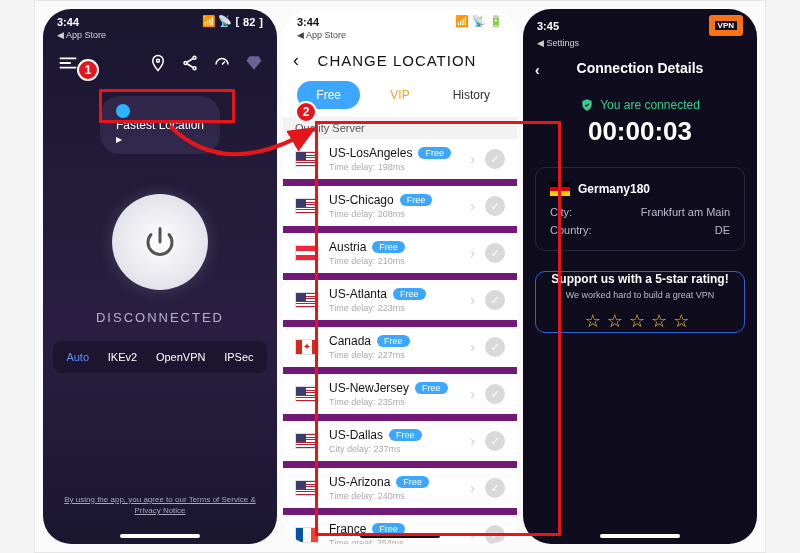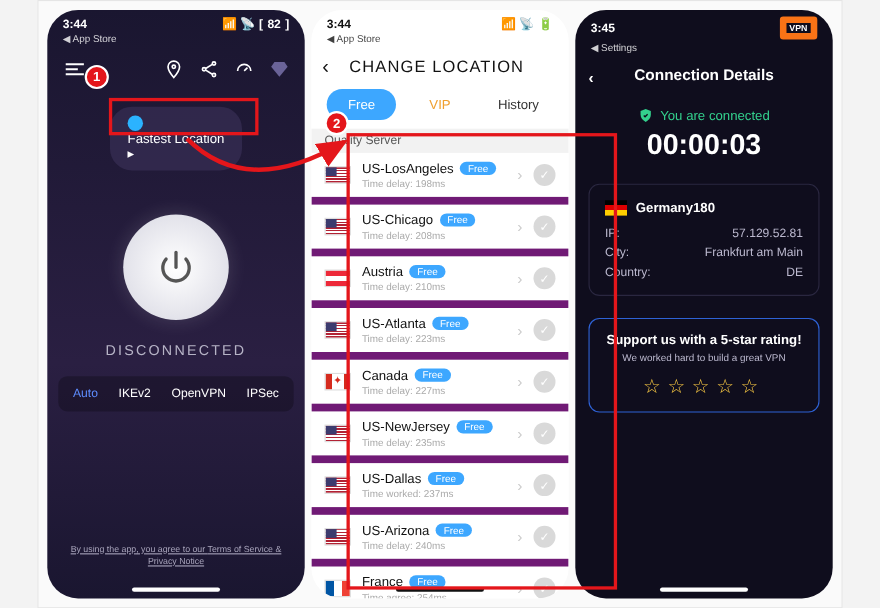--- a/index.html
+++ b/index.html
@@ -62,21 +62,21 @@
   
   .p3 .hdr3 { text-align: center; padding: 8px 0; font-size: 14px; font-weight: 600; position: relative; }
   .p3 .hdr3 .back { position: absolute; left: 12px; top: 10px; font-size: 14px; }
   .p3 .connected { text-align: center; margin-top: 14px; }
   .p3 .connected .line { color: #33d08d; font-size: 12px; display:flex; align-items:center; justify-content:center; gap:6px; }
   .p3 .connected .shield { width:14px; height:14px; }
   .p3 .timer { font-size: 26px; font-weight: 700; margin-top: 4px; }
   .p3 .card { margin: 20px 12px; border: 1px solid #2a2740; border-radius: 10px; padding: 14px; font-size: 11px; }
   .p3 .card .srvname { display:flex; align-items:center; gap:8px; font-size:12px; font-weight:600; margin-bottom:10px; }
   .p3 .card .kv { display:flex; justify-content:space-between; color:#bcb9cf; margin-top:6px; }
-  .p3 .rate { margin: 0 12px; border: 1px solid #2e62d6; border-radius: 10px; padding: 12px 10px; text-align:center; }
+  .p3 .rate { margin: 0 12px; border: 1px solid #2e62d6; border-radius: 10px; padding: 0 10px; text-align:center; }
   .p3 .rate .rt { font-size: 12px; font-weight:700; }
   .p3 .rate .rs { font-size: 9px; color:#bcb9cf; margin-top:4px; }
   .p3 .stars { color:#f5c542; font-size:18px; letter-spacing:6px; margin-top:10px; }
   .vpnbadge { border:6px solid #f97316; border-radius:3px; font-size:8px; padding:0 3px; }
 
   
   .anno { position: absolute; z-index: 50; pointer-events: none; }
   .badge-num { width: 22px; height: 22px; border-radius: 50%; background: #e4161b; color:#fff; font-size:12px; font-weight:700; display:flex; align-items:center; justify-content:center; border:2px solid #fff; }
   .redbox { border: 3px solid #e4161b; position: absolute; }
   svg.arrow { position:absolute; overflow:visible; }
@@ -245,21 +245,21 @@
           <span class="chev">›</span>
           <span class="radio"></span>
         </div>
         <div class="row">
           <span class="flag us"></span>
           <div class="srv">
             <div class="name">
               <span>US-Dallas</span>
               <span class="badge">Free</span>
             </div>
-            <div class="delay">Time worked: 237ms</div>
+            <div class="delay">City delay: 237ms</div>
           </div>
           <span class="chev">›</span>
           <span class="radio"></span>
         </div>
         <div class="row">
           <span class="flag us"></span>
           <div class="srv">
             <div class="name">
               <span>US-Arizona</span>
               <span class="badge">Free</span>
@@ -269,21 +269,21 @@
           <span class="chev">›</span>
           <span class="radio"></span>
         </div>
         <div class="row">
           <span class="flag fr"></span>
           <div class="srv">
             <div class="name">
               <span>France</span>
               <span class="badge">Free</span>
             </div>
-            <div class="delay">Time agree: 254ms</div>
+            <div class="delay">Time great: 254ms</div>
           </div>
           <span class="chev">›</span>
           <span class="radio"></span>
         </div>
         <div class="row">
           <span class="flag us"></span>
           <div class="srv">
             <div class="name">
               <span>US-Miami</span>
               <span class="badge">Free</span>
@@ -320,24 +320,20 @@
         <span>You are connected</span>
       </div>
       <div class="timer">00:00:03</div>
     </div>
 
     <div class="card">
       <div class="srvname">
         <span class="flag de" style="width:20px;height:14px;display:inline-block"></span>
         <span>Germany180</span>
       </div>
-      <div class="kv">
-          <span>IP:</span>
-          <span>57.129.52.81</span>
-        </div>
       <div class="kv">
           <span>City:</span>
           <span>Frankfurt am Main</span>
         </div>
       <div class="kv">
           <span>Country:</span>
           <span>DE</span>
         </div>
     </div>
 

